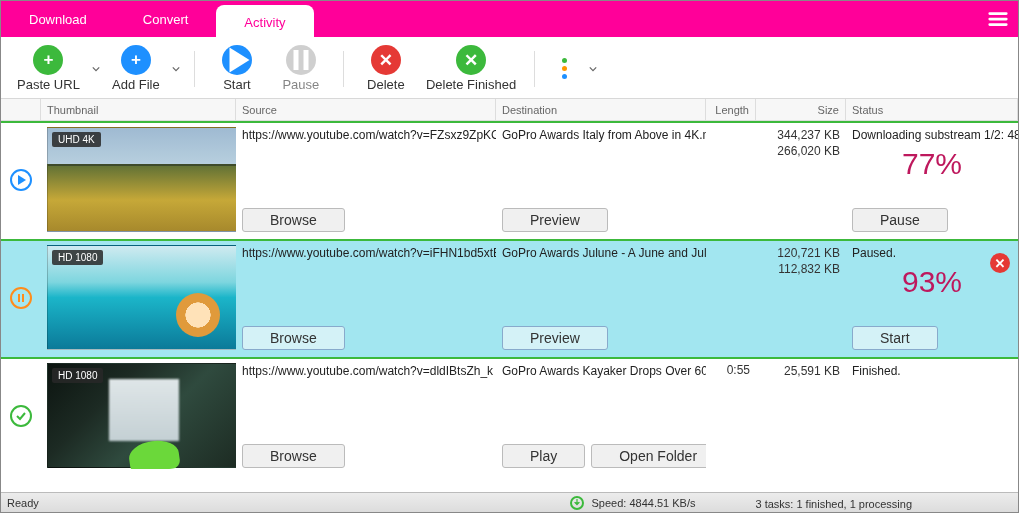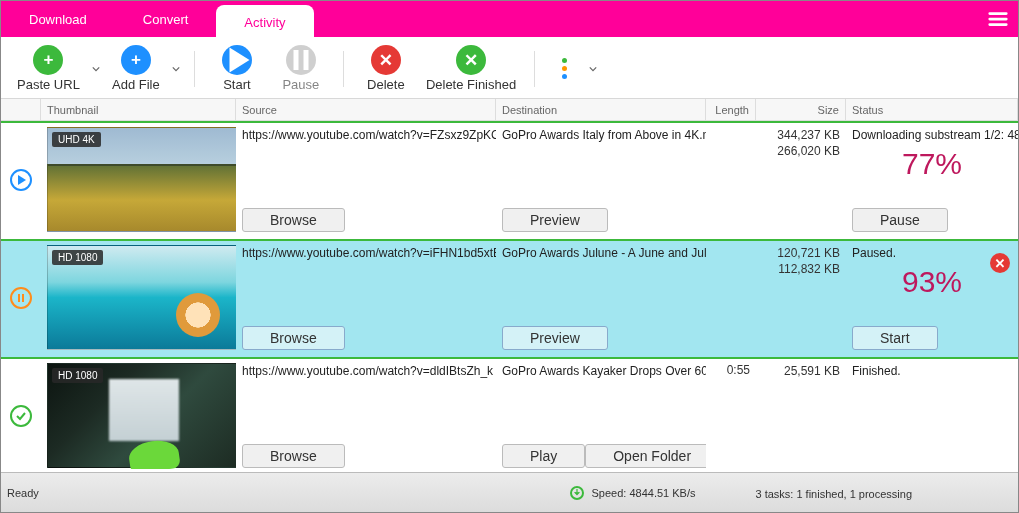--- a/index.html
+++ b/index.html
@@ -42,27 +42,27 @@
 .row.selected { background: #a2e6f0; }
 .row .c-state { display: flex; align-items: center; justify-content: center; }
 .state-circle { width: 22px; height: 22px; border-radius: 50%; border: 2px solid; display: flex; align-items: center; justify-content: center; }
 .state-circle svg { width: 12px; height: 12px; }
 .thumb { width: 204px; height: 105px; background: #333; position: relative; border: 1px solid rgba(0,0,0,0.2); }
 .thumb .badge { position: absolute; top: 4px; left: 4px; background: rgba(40,40,40,0.85); color: #fff; font-size: 10px; padding: 2px 6px; border-radius: 2px; white-space: nowrap; }
 .cell-body { display: flex; flex-direction: column; justify-content: space-between; height: 105px; }
 .cell-text { font-size: 12px; color: #222; word-break: break-all; line-height: 1.35; }
 .btn { background: #f0f0f0; border: 1px solid #bbb; border-radius: 3px; padding: 3px 27px; font-size: 14px; cursor: pointer; display: inline-block; width: fit-content; }
 .row.selected .btn { background: #d4f2f7; border-color: #8ac; }
-.btns-row { display: flex; gap: 0; }
+.btns-row { display: flex; gap: 6px; }
 .size-stack span { display: block; line-height: 1.35; text-align: right; }
 .status-area { display: flex; flex-direction: column; justify-content: space-between; height: 105px; }
 .status-text { font-size: 12px; color: #222; line-height: 1.35; }
 .pct { font-size: 30px; color: #be185d; text-align: center; font-weight: 300; margin-top: 4px; }
 .row-x { position: absolute; right: 8px; top: 12px; width: 20px; height: 20px; background: #e53935; border-radius: 50%; color: #fff; display: flex; align-items: center; justify-content: center; font-size: 13px; cursor: pointer; font-weight: bold; }
-.statusbar { height: 40px; background: linear-gradient(#ececec,#dcdcdc); border-top: 1px solid #bbb; display: flex; align-items: center; font-size: 11px; color: #333; padding: 0 6px; gap: 12px; }
+.statusbar { height: 20px; background: linear-gradient(#ececec,#dcdcdc); border-top: 1px solid #bbb; display: flex; align-items: center; font-size: 11px; color: #333; padding: 0 6px; gap: 12px; }
 .statusbar .right { margin-left: auto; display: flex; gap: 60px; align-items: flex-end; }
 .speed-ico { width: 14px; height: 14px; border: 2px solid #3cb93c; border-radius: 50%; display: inline-flex; align-items: center; justify-content: center; margin-right: 4px; }
 .speed-ico svg { width: 8px; height: 8px; }
 
 
 .scene-italy{background:linear-gradient(to bottom,#9fbad2 0%,#b7cfde 35%,#5d6f35 35%,#c6a838 70%,#a7892c 100%);}
 .scene-italy::after{content:'';position:absolute;left:0;right:0;top:35%;height:2px;background:#3e4b2a;}
 .scene-surf{background:linear-gradient(to bottom,#cfeaf0 0%,#7ed6df 35%,#1bb5c9 50%,#0b7a99 100%);}
 .scene-surf::before{content:'';position:absolute;right:30px;bottom:12px;width:44px;height:44px;border-radius:50%;background:radial-gradient(circle,#ffe2b8 40%,#e09a3b 41%);}
 .scene-kayak{background:linear-gradient(135deg,#0c1410 0%,#1c2a23 30%,#2f4a3e 55%,#1b2820 100%);}

